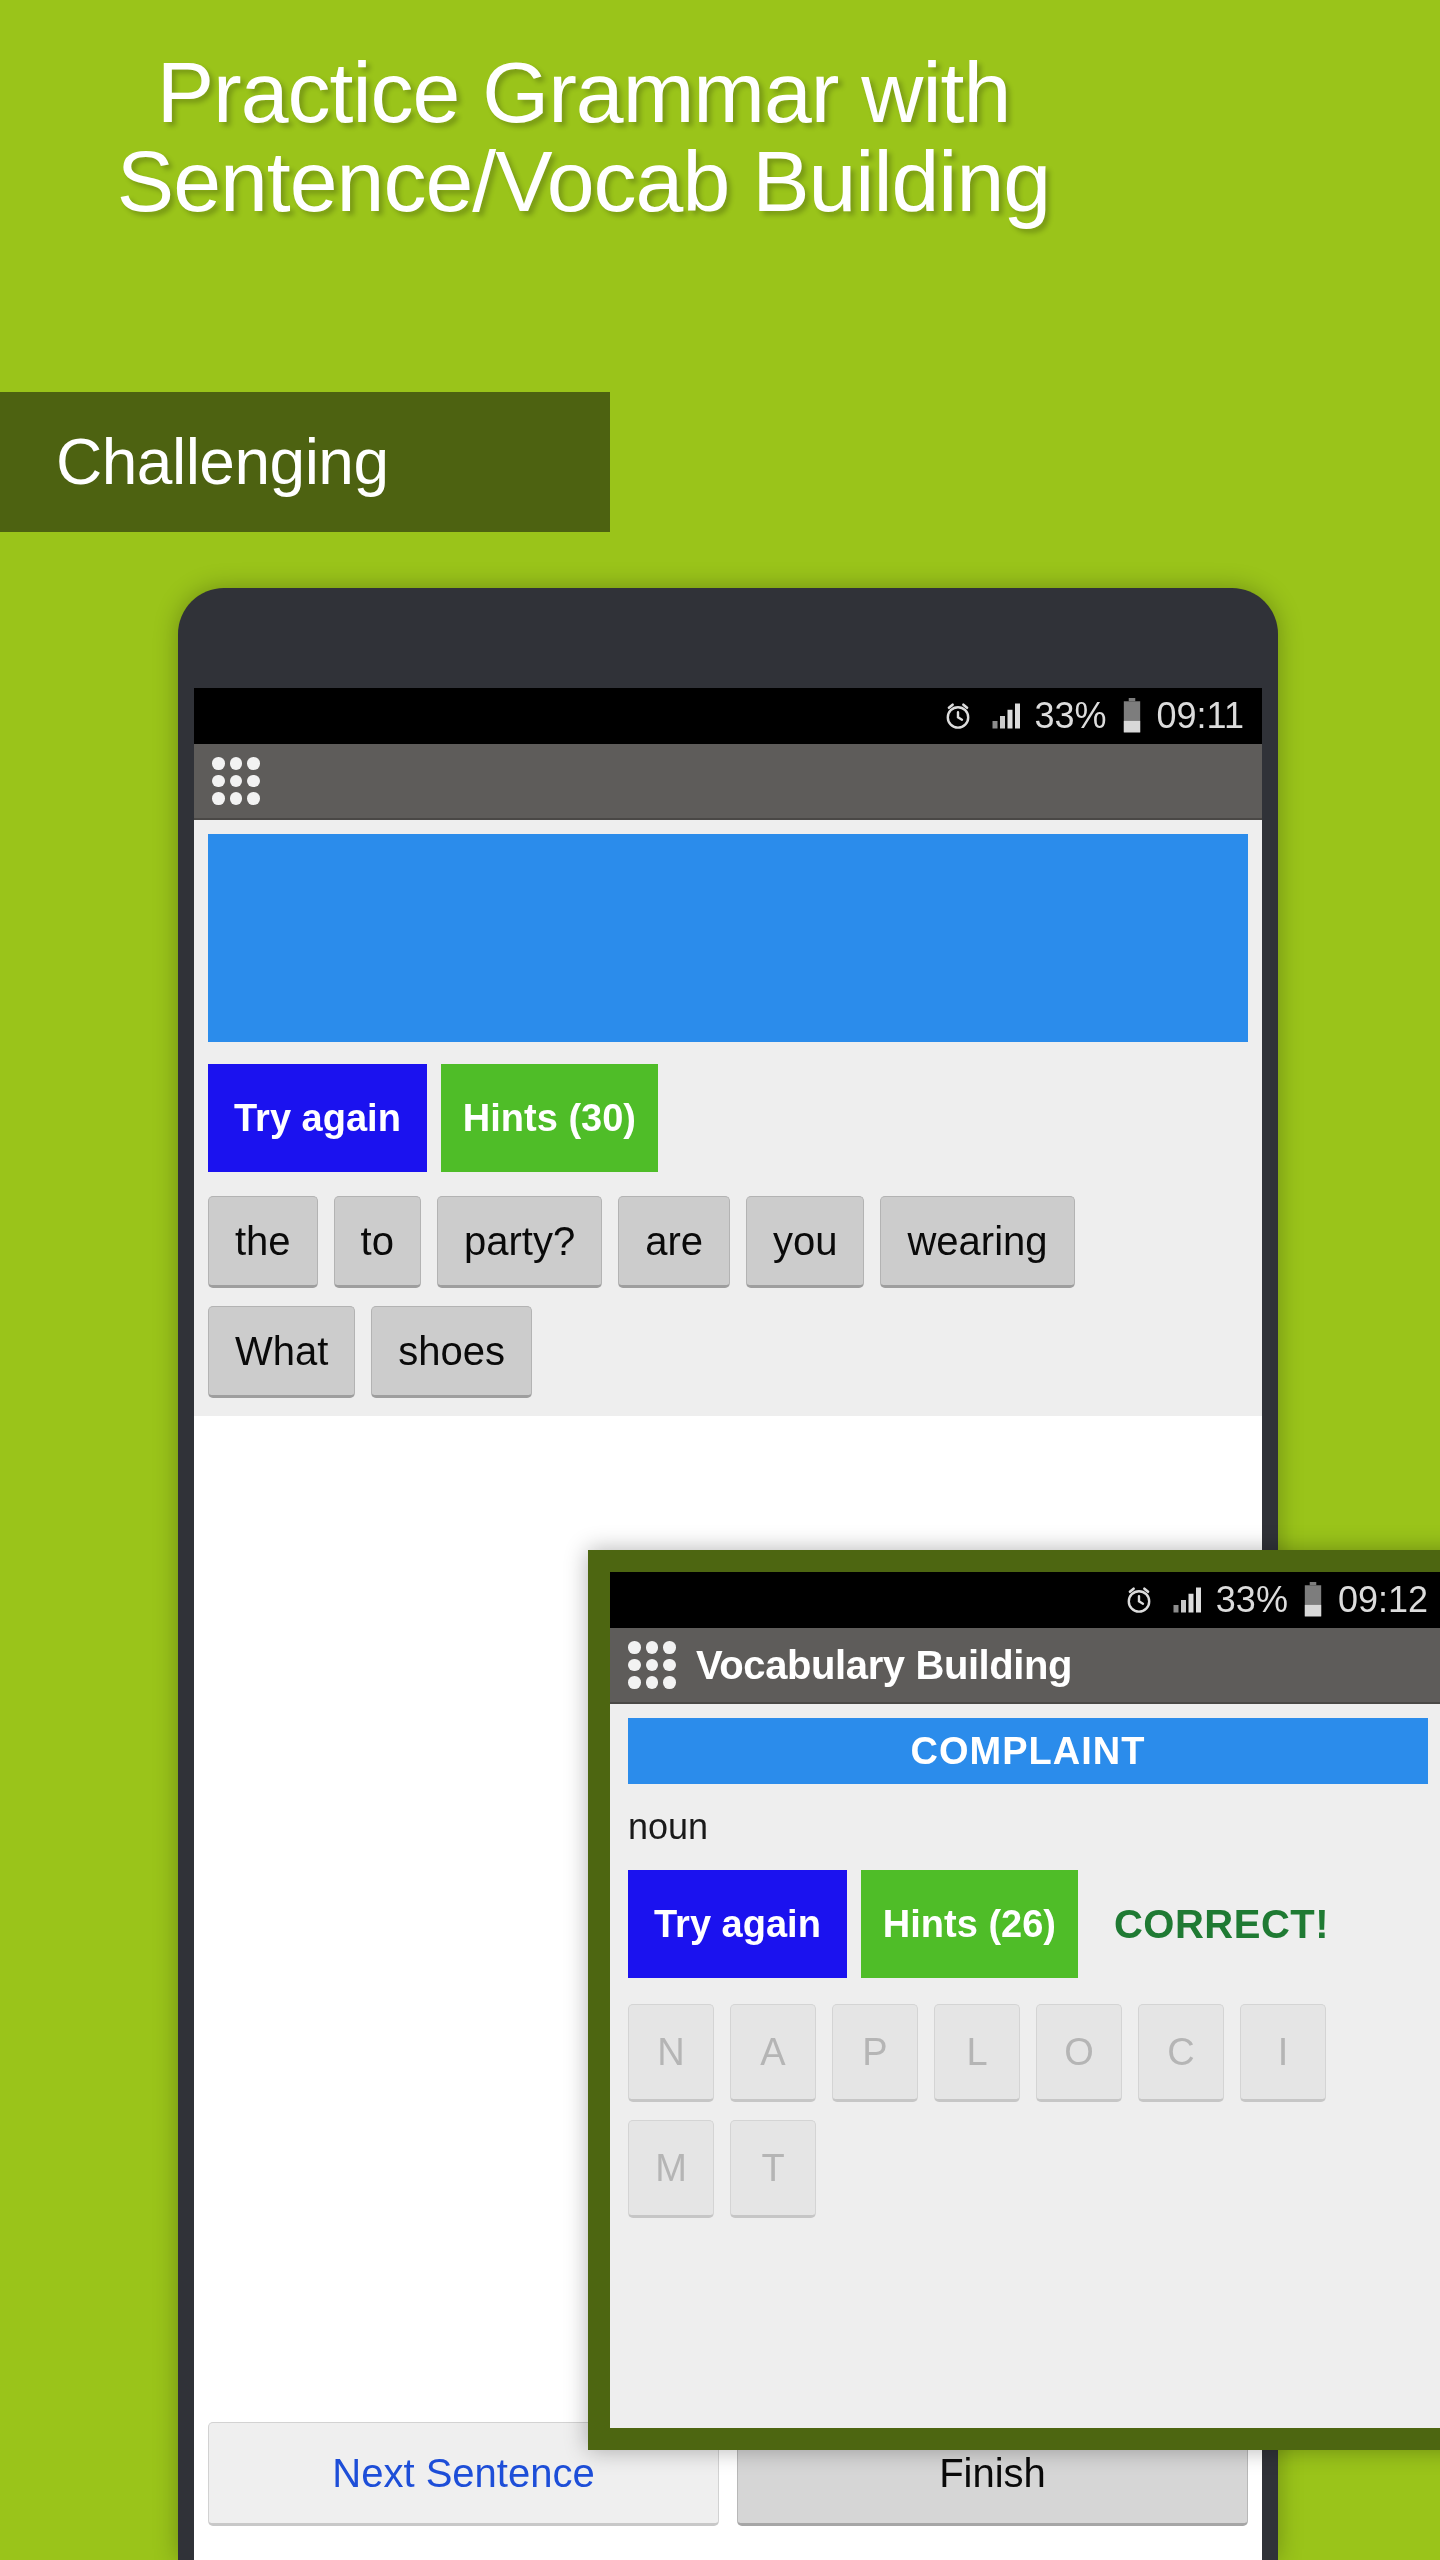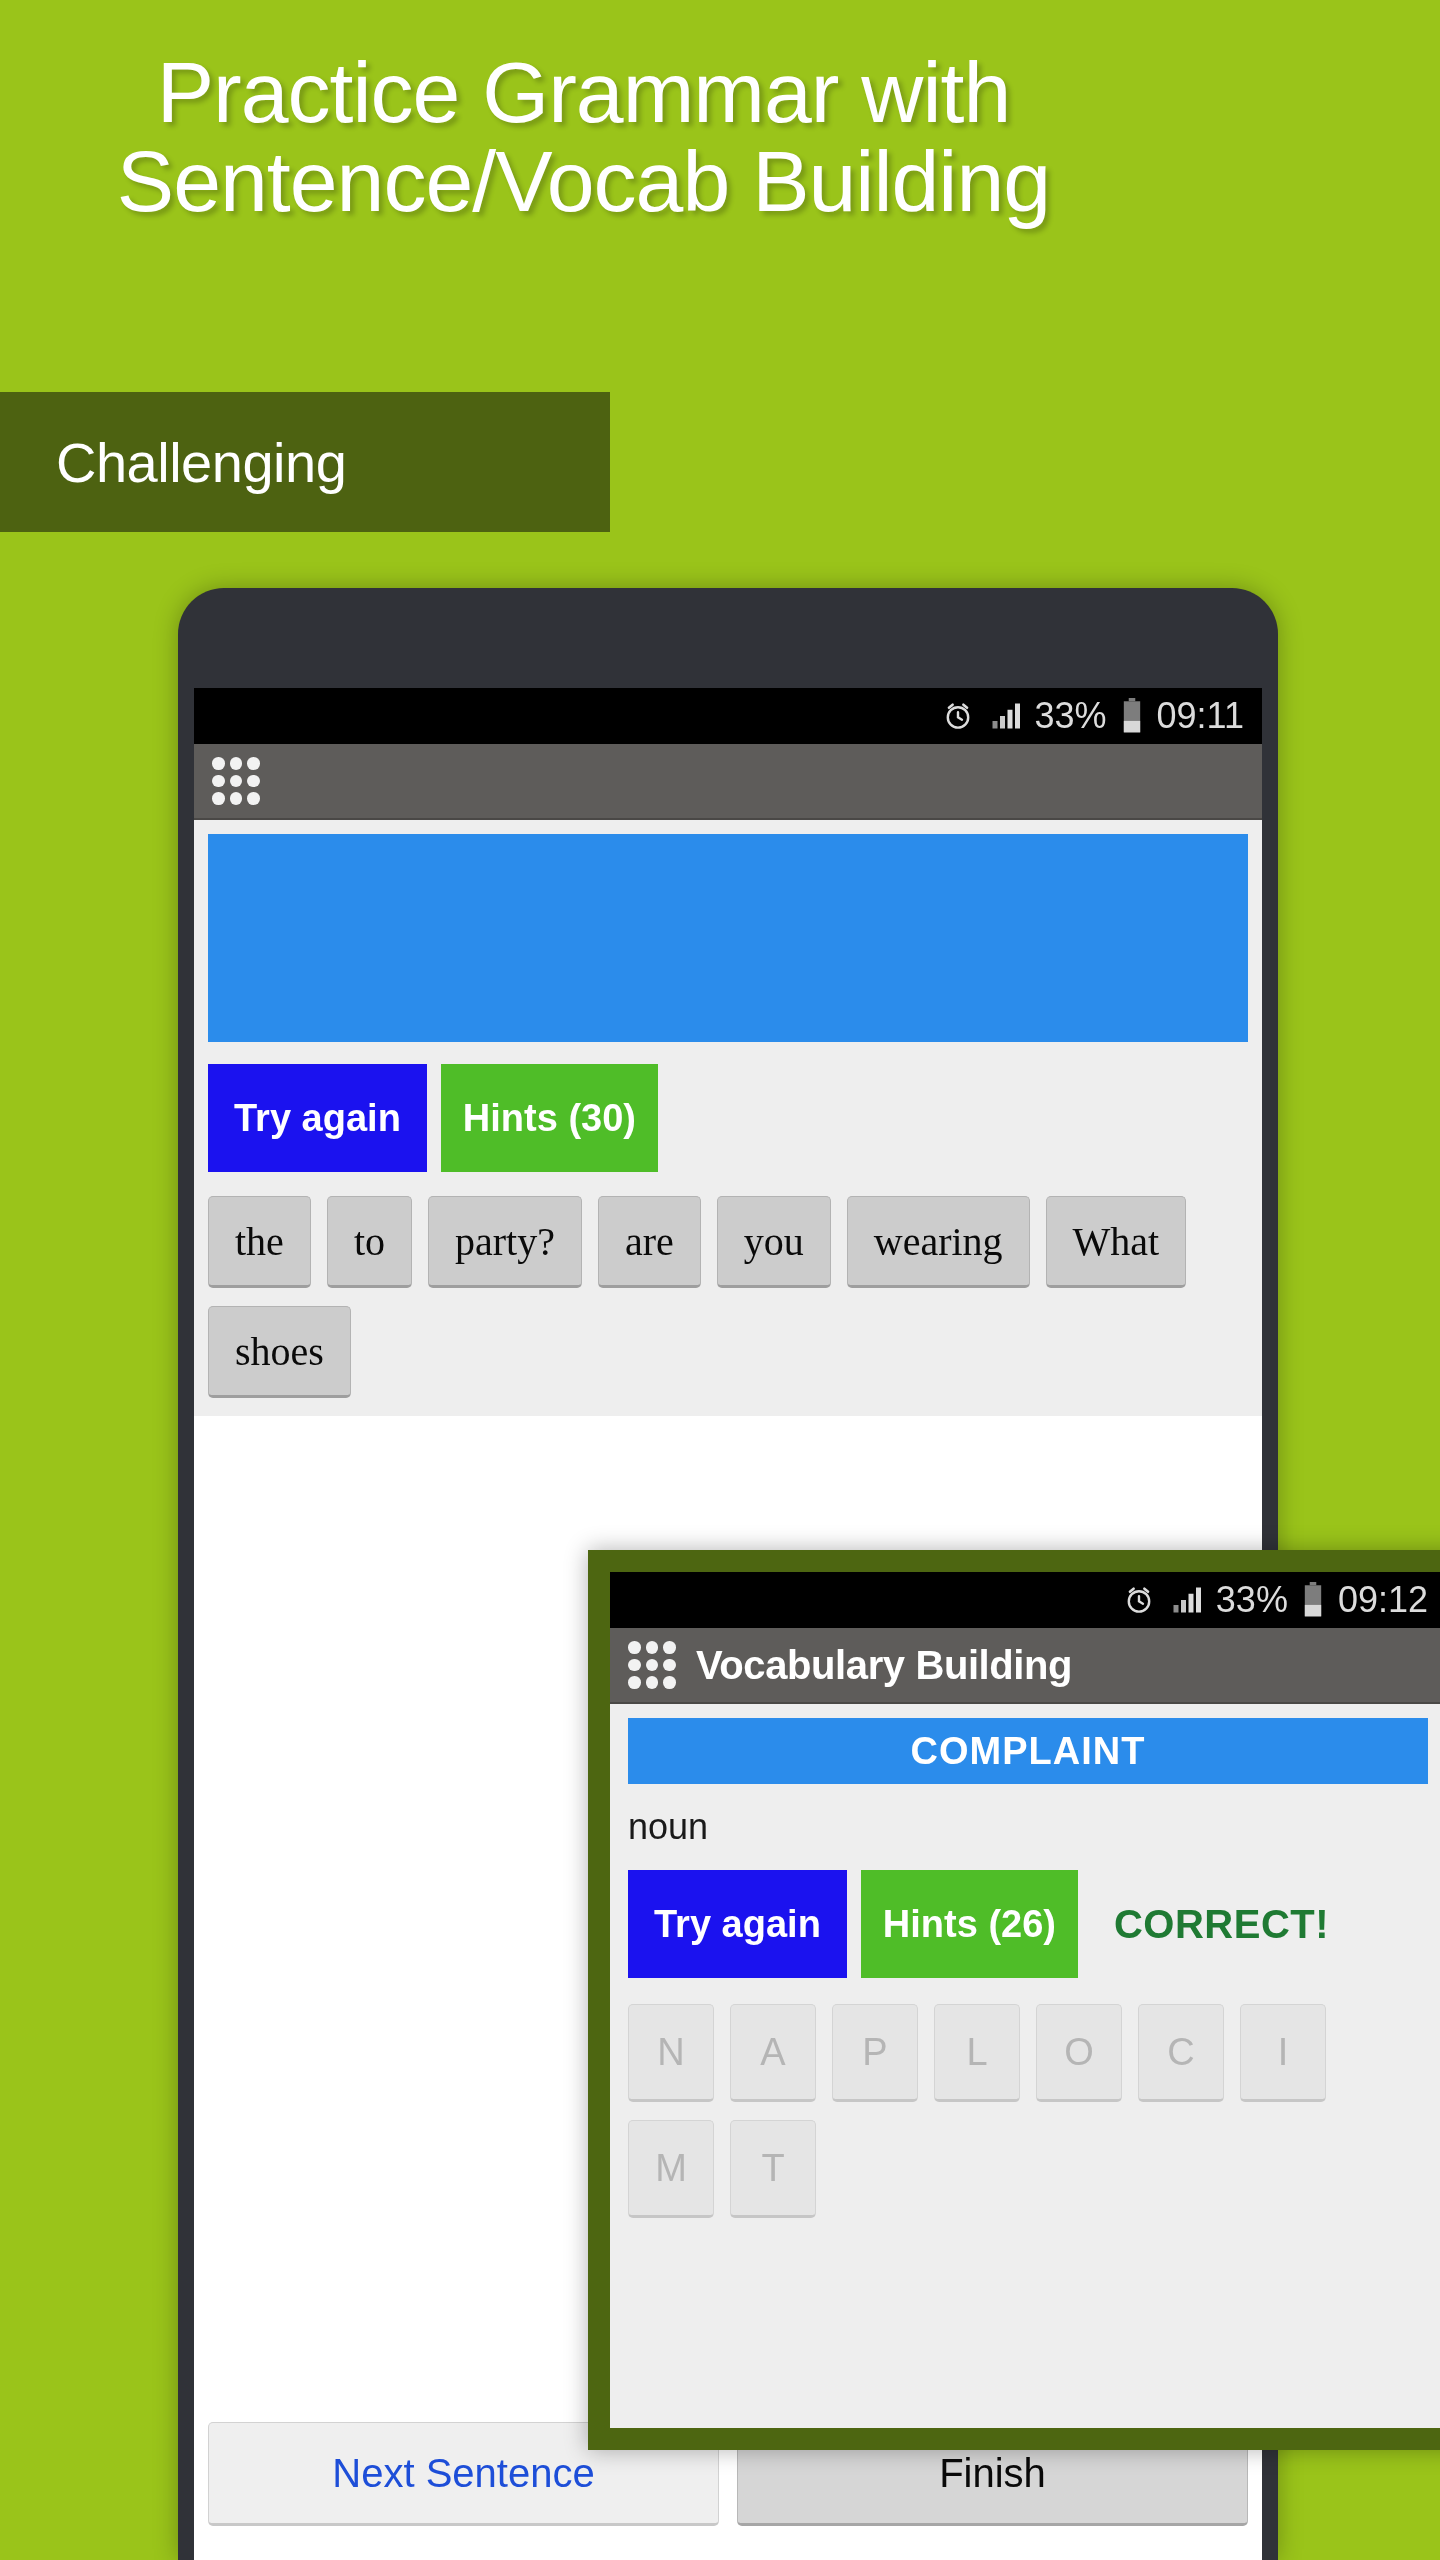--- a/index.html
+++ b/index.html
@@ -34,21 +34,21 @@
     position: absolute;
     left: 0; top: 392px;
     width: 610px;
     height: 140px;
     background: #4d6211;
     display: flex;
     align-items: center;
   }
   #challenging-banner .ch-text {
     color: #ffffff;
-    font-size: 56px;
+    font-size: 64px;
     padding-left: 56px;
     font-weight: 400;
     letter-spacing: -0.5px;
   }
 
   
   #phone-one {
     position: absolute;
     left: 178px;
     top: 588px;
@@ -154,21 +154,21 @@
     border: 1px solid #b3b3b3;
     border-bottom: 3px solid #9e9e9e;
     border-radius: 5px;
     color: #0a0a0a;
     font-size: 40px;
     height: 92px;
     min-width: 60px;
     padding: 0 26px;
     margin: 0 16px 18px 0;
     display: flex; align-items: center; justify-content: center;
-    font-family: Liberation Serif, serif;
+    font-family: Liberation Sans, sans-serif;
   }
 
   .bottom-bar {
     position: absolute;
     left: 0; bottom: 0;
     width: 100%;
     background: #ffffff;
     padding: 22px 14px 34px 14px;
     box-sizing: border-box;
     display: flex;

